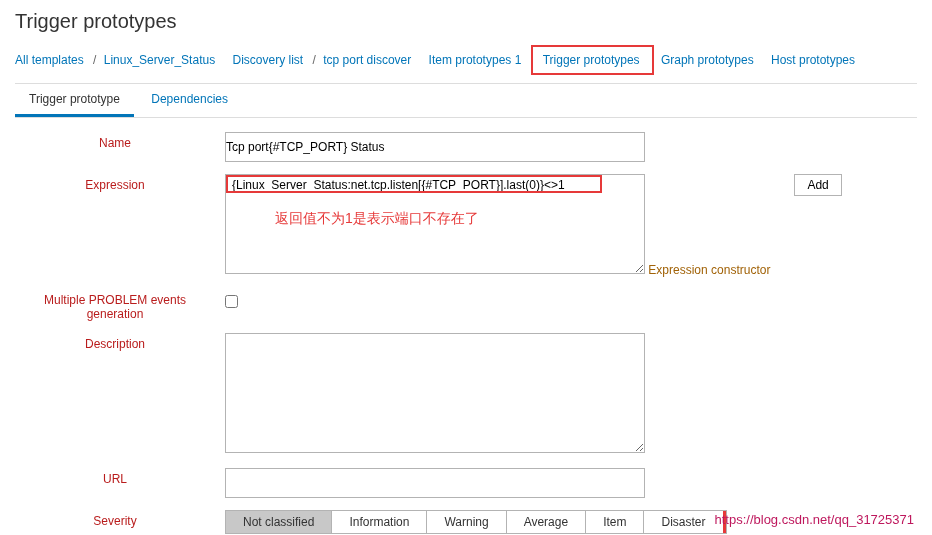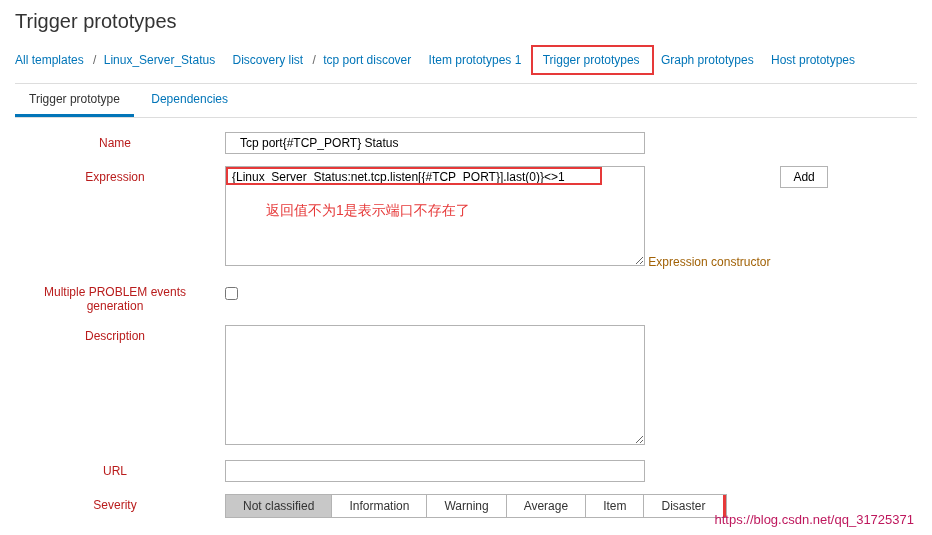--- a/index.html
+++ b/index.html
@@ -10,31 +10,31 @@
     .breadcrumb .sep { color: #666; margin: 0 4px; }
     .breadcrumb .highlight-red { border: 2px solid #e63939; padding: 6px 10px; display: inline-block; margin: 0 4px; }
     .breadcrumb .mr { margin-right: 14px; }
     hr.divider { border: none; border-top: 1px solid #ddd; margin: 2px 0 0 0; }
     .tabs { border-bottom: 1px solid #ddd; margin-bottom: 14px; }
     .tabs .tab { display: inline-block; padding: 8px 14px; color: #0275b8; cursor: pointer; }
     .tabs .tab.active { color: #333; border-bottom: 3px solid #0275b8; }
     .form-row { display: flex; align-items: flex-start; margin-bottom: 12px; }
     .form-label { width: 210px; text-align: center; padding-right: 10px; color: #b91c1c; padding-top: 4px; }
     .form-field { flex: 0 0 auto; position: relative; }
-    input[type="text"] { border: 1px solid #b3b3b3; padding: 3px 14px; font-size: 12px; height: 22px; }
+    input[type="text"] { border: 1px solid #b3b3b3; padding: 3px 0; font-size: 12px; height: 30px; }
     textarea { border: 1px solid #b3b3b3; padding: 3px 6px; font-size: 12px; font-family: Arial, sans-serif; resize: both; }
     .name-input { width: 420px; }
     .expr-area { width: 420px; height: 100px; }
     .desc-area { width: 420px; height: 120px; }
     .url-input { width: 420px; }
     .btn { border: 1px solid #b3b3b3; background: #fff; padding: 3px 12px; font-size: 12px; cursor: pointer; height: 22px; }
-    .btn.beside { margin-left: 10px; }
+    .btn.beside { margin-left: 24px; }
     .link { color: #a16207; text-decoration: none; cursor: pointer; display: inline-block; margin-top: 6px; }
     .red-box-inline { position: absolute; border: 2px solid #e63939; top: 1px; left: 1px; width: 376px; height: 18px; pointer-events: none; }
-    .red-note { color: #e63939; font-size: 14px; position: absolute; top: 36px; left: 41px; }
+    .red-note { color: #e63939; font-size: 14px; position: absolute; top: 36px; left: 50px; }
     .severity { display: inline-flex; border: 1px solid #b3b3b3; }
     .severity .sev { padding: 4px 17px; border-right: 1px solid #b3b3b3; cursor: pointer; font-size: 12px; }
     .severity .sev:last-child { border-right: 3px solid #e63939; }
     .severity .sev.selected { background: #c8c8c8; }
     .watermark { position: absolute; right: 18px; bottom: 8px; color: #be185d; font-size: 13px; }
     .checkbox-row input { margin-top: 6px; }
   </style>
 </head>
 <body>
 

